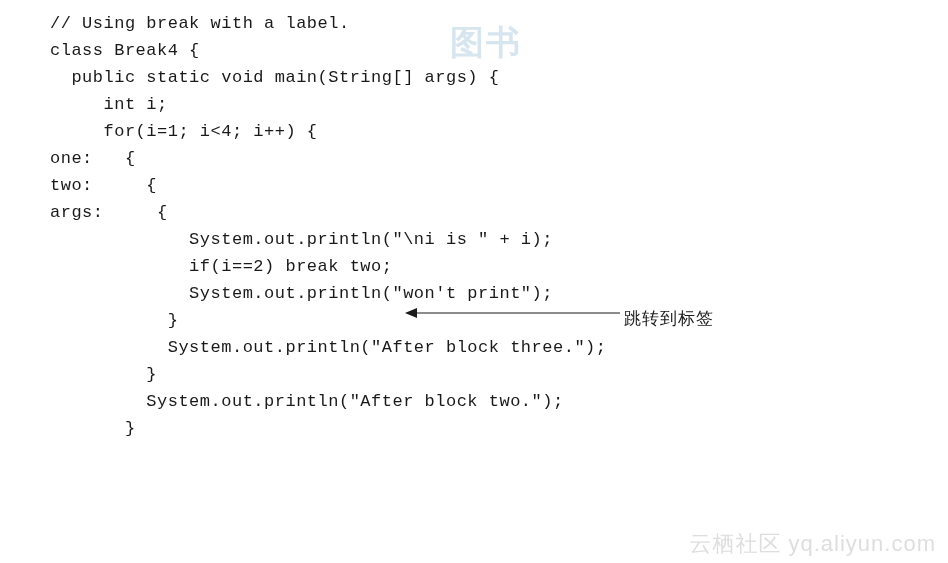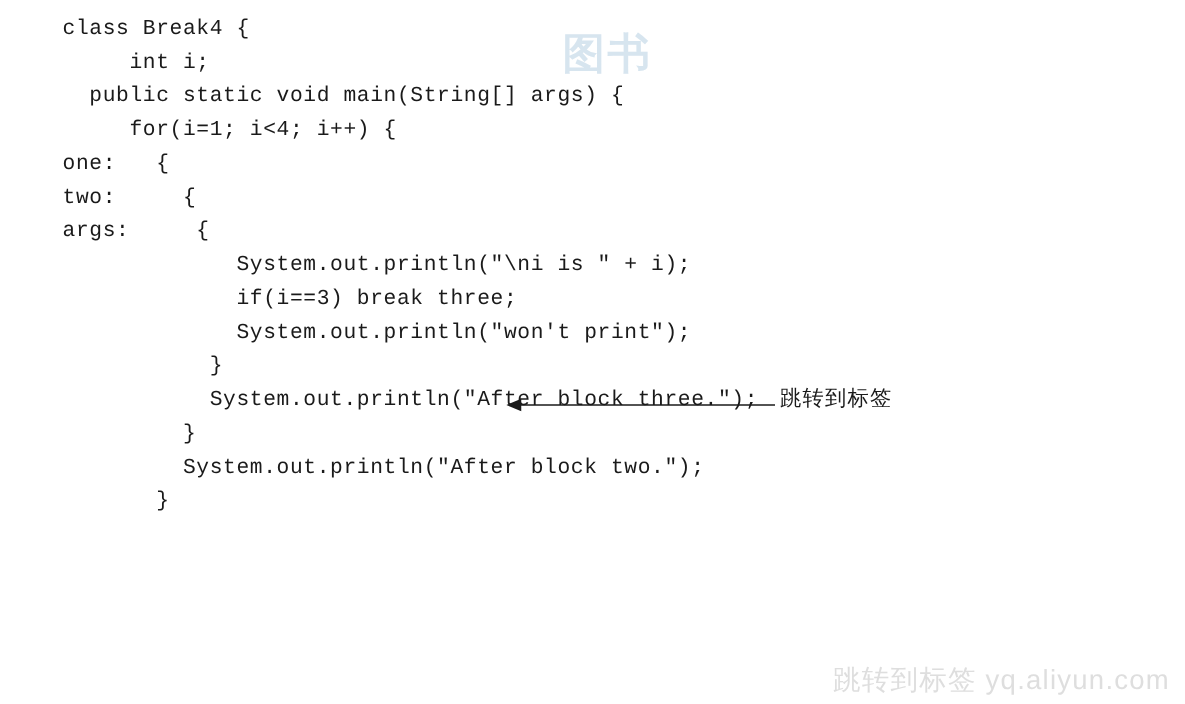--- a/index.html
+++ b/index.html
@@ -43,59 +43,60 @@
       color: rgba(200, 200, 200, 0.6);
       font-family: "Microsoft YaHei", "SimHei", sans-serif;
       letter-spacing: 1px;
       pointer-events: none;
     }
     .annotation {
       position: absolute;
       top: 307px;
       left: 405px;
       display: flex;
-      align-items: flex-end;
+      align-items: flex-start;
       font-family: "SimSun", "宋体", serif;
     }
     .arrow-svg {
       display: block;
     }
     .annotation-text {
       font-size: 17px;
       color: #1a1a1a;
       margin-left: 4px;
       letter-spacing: 1px;
     }
   </style>
 </head>
 <body>
 
 <div class="watermark-top">图书</div>
 
 <div class="code-container">
+  <div class="line">// Using break with a label.</div>
   <div class="line">class Break4 {</div>
+  <div class="line">  public static void main(String[] args) {</div>
   <div class="line">     int i;</div>
-  <div class="line">  public static void main(String[] args) {</div>
   <div class="line"></div>
   <div class="line">     for(i=1; i&lt;4; i++) {</div>
   <div class="line">one:   {</div>
   <div class="line">two:     {</div>
   <div class="line">args:     {</div>
   <div class="line">             System.out.println("\ni is " + i);</div>
-  <div class="line">             if(i==3) break three;</div>
+  <div class="line">             if(i==2) break two;</div>
   <div class="line"></div>
   <div class="line">             System.out.println("won't print");</div>
   <div class="line">           }</div>
   <div class="line">           System.out.println("After block three.");</div>
   <div class="line">         }</div>
   <div class="line">         System.out.println("After block two.");</div>
   <div class="line">       }</div>
 </div>
 
 <div class="annotation">
   <svg class="arrow-svg" width="215" height="12" viewBox="0 0 215 12">
     <line x1="10" y1="6" x2="215" y2="6" stroke="#1a1a1a" stroke-width="1.2"></line>
     <polygon points="0,6 12,1 12,11" fill="#1a1a1a"></polygon>
   </svg>
   <span class="annotation-text">跳转到标签</span>
 </div>
 
-<div class="watermark-bottom">跳转到标签 yq.aliyun.com</div>
+<div class="watermark-bottom">云栖社区 yq.aliyun.com</div>
 
 </body></html>

